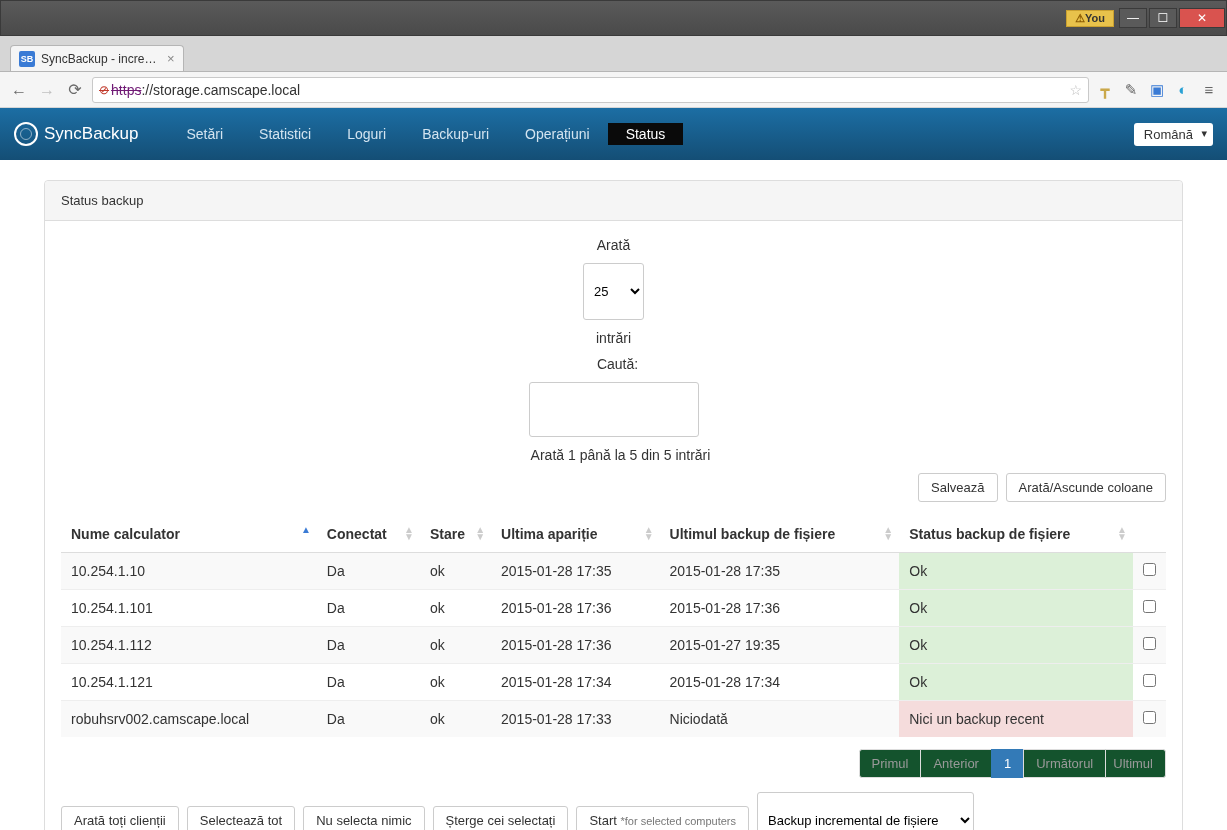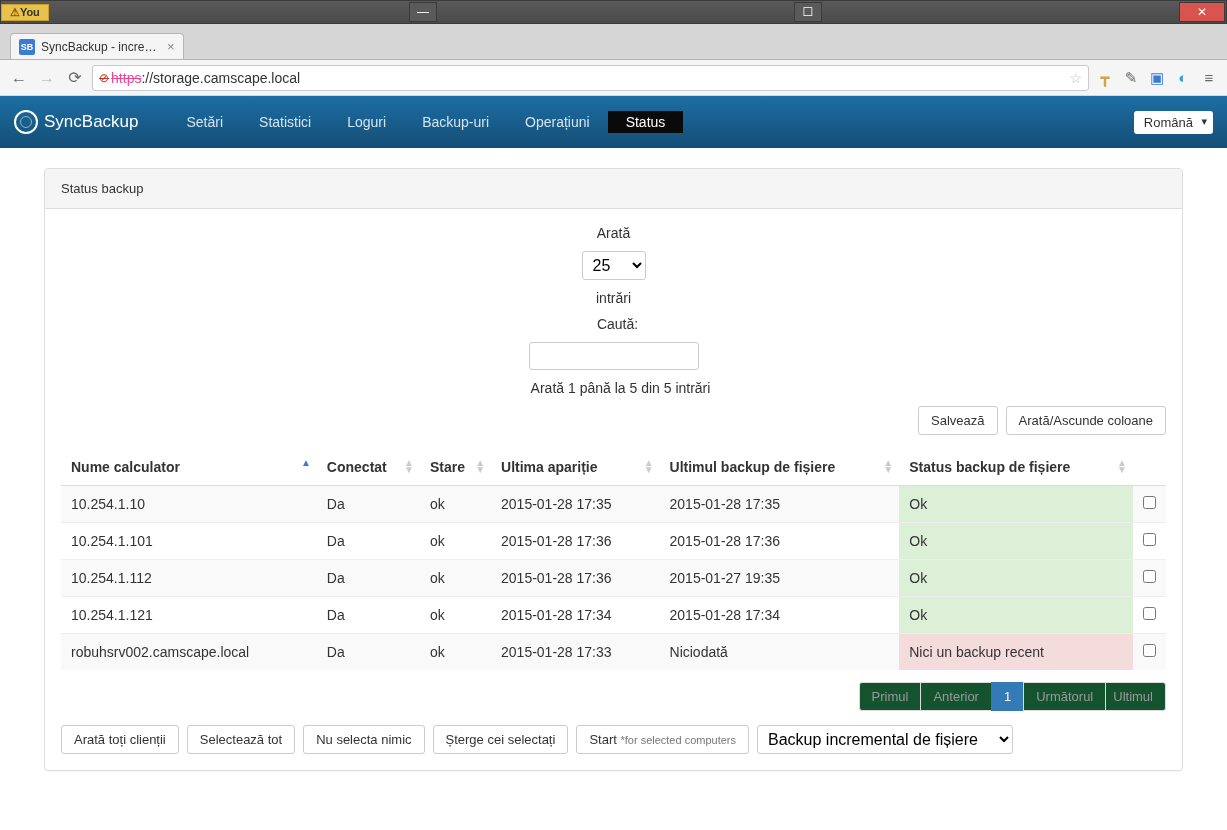--- a/index.html
+++ b/index.html
@@ -1,37 +1,37 @@
 <!DOCTYPE html>
 <html><head>
 <meta charset="utf-8">
 <style>
 * { box-sizing: border-box; margin: 0; padding: 0; }
 body { font-family: "Helvetica Neue", Helvetica, Arial, sans-serif; font-size: 13px; background: #808080; color: #333; }
 
 
 .window { width: 1227px; height: 830px; background: #fff; display: flex; flex-direction: column; }
-.titlebar { height: 24px; background: linear-gradient(#5a5a5a,#4a4a4a); display:flex; align-items:center; justify-content:space-between; border:1px solid #3a3a3a; }
+.titlebar { height: 36px; background: linear-gradient(#5a5a5a,#4a4a4a); display:flex; align-items:center; justify-content:flex-end; border:1px solid #3a3a3a; }
 .titlebar .user-badge { background:#e8c24b; color:#333; padding:1px 8px; font-size:11px; font-weight:bold; display:flex; align-items:center; margin-right:4px; border:1px solid #c9a030; }
 .titlebar .user-badge::before { content:"⚠ "; color:#8a5a00; }
 .winbtn { width:28px; height:20px; margin:0 1px; background:#5a5a5a; color:#fff; font-size:12px; display:flex; align-items:center; justify-content:center; border:1px solid #3a3a3a; }
 .winbtn.close { background:#d9534f; width:46px; }
 
 .tabstrip { height:36px; background:#d6d6d6; display:flex; align-items:flex-end; padding-left:10px; border-bottom:1px solid #b5b5b5; }
 .tab { background:#f5f5f5; border:1px solid #b5b5b5; border-bottom:none; border-radius:4px 4px 0 0; height:26px; display:flex; align-items:center; padding:0 8px; font-size:12px; max-width:190px; }
 .tab .favicon { width:16px; height:16px; background:#3a7bd5; color:#fff; font-size:9px; font-weight:bold; display:flex; align-items:center; justify-content:center; border-radius:2px; margin-right:6px; }
 .tab .title { white-space:nowrap; overflow:hidden; text-overflow:ellipsis; max-width:120px; }
 .tab .x { margin-left:6px; color:#888; font-size:13px; }
 
 .toolbar { height:36px; background:#f5f5f5; border-bottom:1px solid #d6d6d6; display:flex; align-items:center; padding:0 8px; gap:6px; }
 .navbtn { width:22px; height:22px; display:flex; align-items:center; justify-content:center; color:#6a6a6a; font-size:16px; }
 .navbtn.disabled{color:#c0c0c0;}
 .urlbar { flex:1; height:26px; border:1px solid #c9c9c9; border-radius:3px; background:#fff; display:flex; align-items:center; padding:0 6px; font-size:14px; color:#333; }
 .urlbar .lock { color:#c0392b; text-decoration:line-through; font-size:12px; margin-right:2px; }
-.urlbar .proto { color:#ec4899; text-decoration:line-through; margin-right:0; }
+.urlbar .proto { color:#701a75; text-decoration:line-through; margin-right:0; }
 .urlbar .star { margin-left:auto; color:#bbb; }
 .exticon { width:20px; height:20px; display:flex; align-items:center; justify-content:center; color:#666; font-size:15px; }
 
 .viewport { flex:1; overflow-y:scroll; overflow-x:hidden; background:#fff; }
 .topnav { background:linear-gradient(#1c6ea4,#144e75); height:52px; display:flex; align-items:center; padding:15px 14px; }
 .brand { color:#fff; font-size:17px; display:flex; align-items:center; gap:6px; margin-right:30px; }
 .brand .logo { width:24px; height:24px; border:2px solid #fff; border-radius:50%; position:relative; }
 .brand .logo::after{content:"";position:absolute;inset:4px;border:1px solid #fff;border-radius:50%;opacity:.5;}
 .navitems { display:flex; height:100%; }
 .navitem { padding:0 18px; color:#d3e4f0; font-size:14px; display:flex; align-items:center; cursor:pointer;text-align:right; }
@@ -39,21 +39,21 @@
 .langsel { margin-left:auto; background:#fff; border-radius:3px; padding:4px 20px 4px 10px; font-size:13px; position:relative; color:#333; }
 .langsel::after{content:"▾"; position:absolute; right:6px; top:4px; font-size:11px; color:#333;}
 
 .container { max-width:1175px; margin:0 auto; padding:20px 18px 40px; }
 .panel { background:#fff; border:1px solid #ddd; border-radius:4px; margin-bottom:22px; box-shadow:0 1px 1px rgba(0,0,0,.03); }
 .panel-head { background:#f5f5f5; border-bottom:1px solid #ddd; padding:12px 16px; font-size:13px; color:#333; border-radius:4px 4px 0 0; }
 .panel-body { padding:16px; }
 
 .controls-row { display:flex; align-items:center; gap:10px; margin-bottom:14px; flex-wrap:wrap;flex-direction:column; }
 .controls-row label{font-size:14px;}
-select, input[type=text] { border:1px solid #ccc; border-radius:3px; padding:4px 6px; font-size:16px; background:#fff; }
+select, input[type=text] { border:1px solid #ccc; border-radius:3px; padding:19px 6px; font-size:13px; background:#fff; }
 select{padding-right:18px;}
 .btn { border:1px solid #ccc; background:#fff; border-radius:3px; padding:6px 12px; font-size:13px; cursor:pointer; color:#333; }
 
 table.dt { width:100%; border-collapse:collapse; font-size:14px; }
 table.dt th { text-align:left; padding:10px 10px; border-bottom:1px solid #ddd; position:relative; font-weight:600; }
 table.dt th .sort { position:absolute; right:6px; top:10px; color:#ccc; font-size:10px; line-height:7px; }
 table.dt th .sort.active{color:#3a7bd5;}
 table.dt td { padding:10px 10px; border-top:1px solid #eee; }
 table.dt tr:nth-child(odd) td { background:#f9f9f9; }
 .cell-ok { background:#dcf0d8 !important; }

